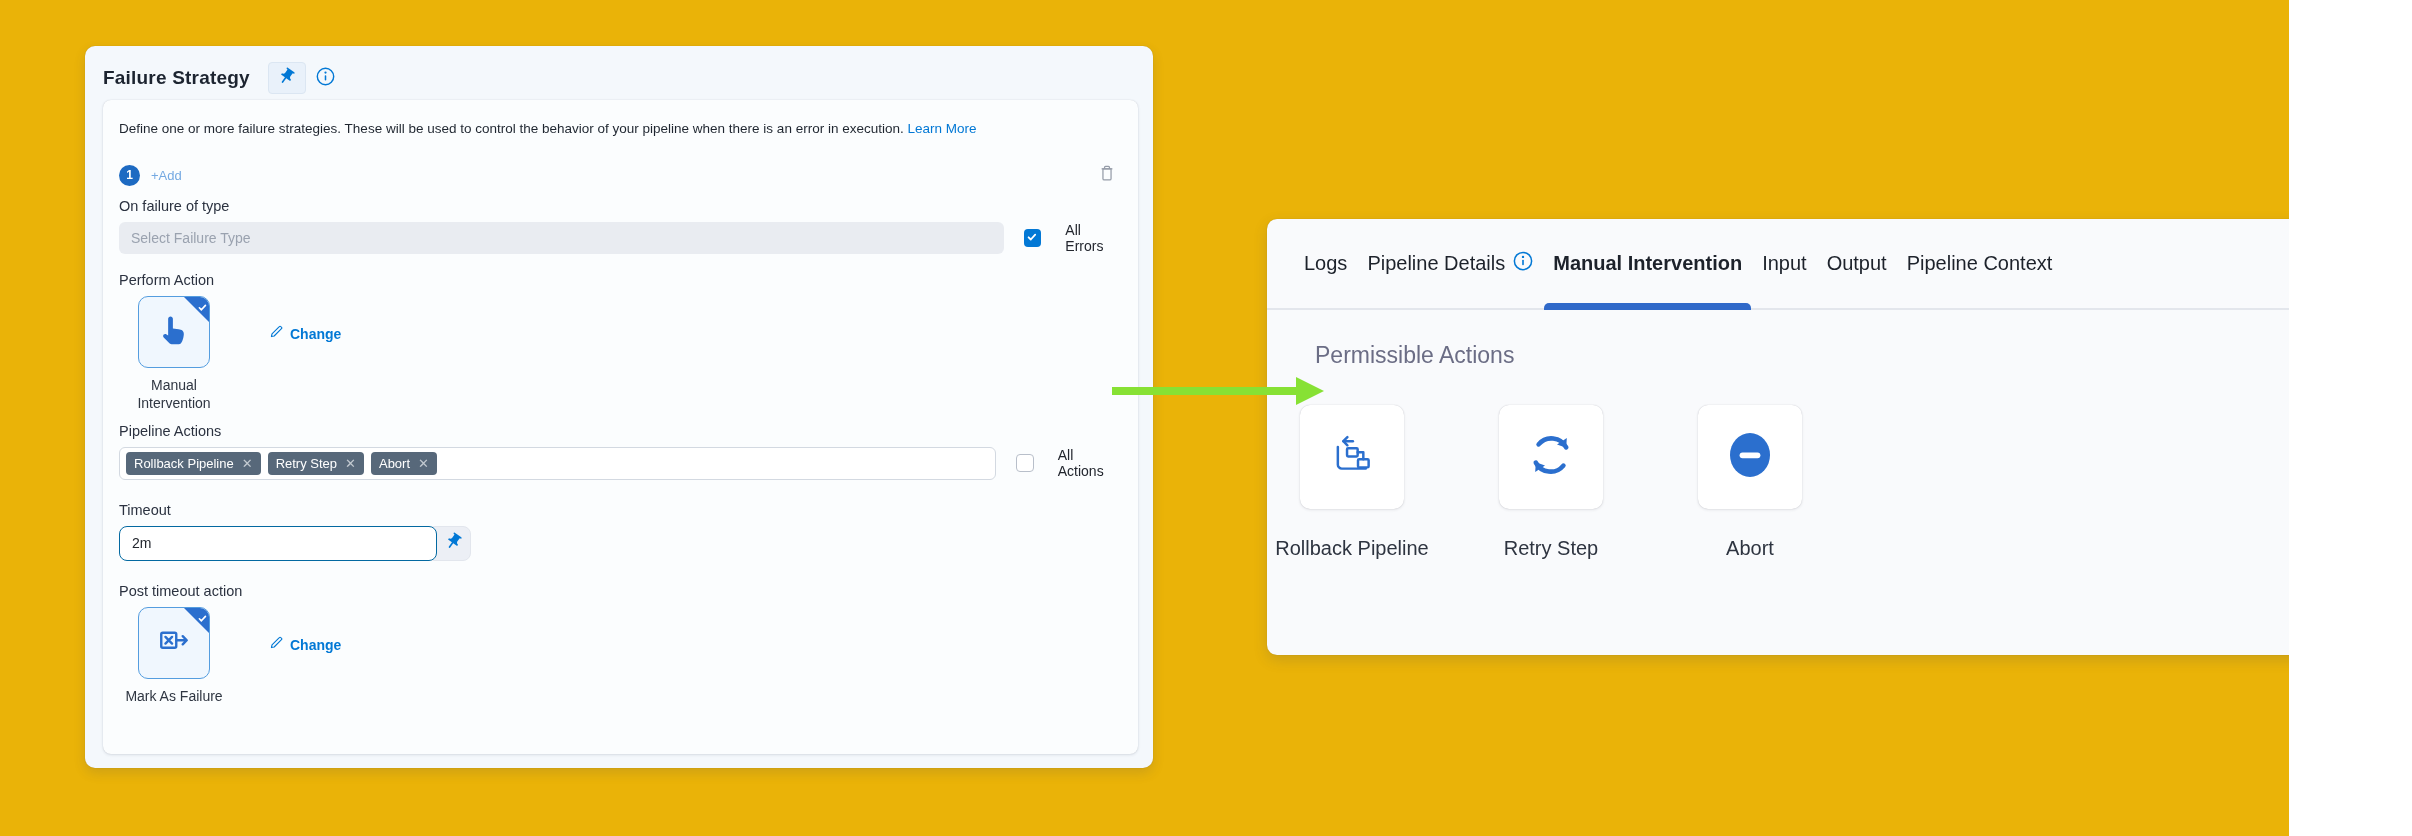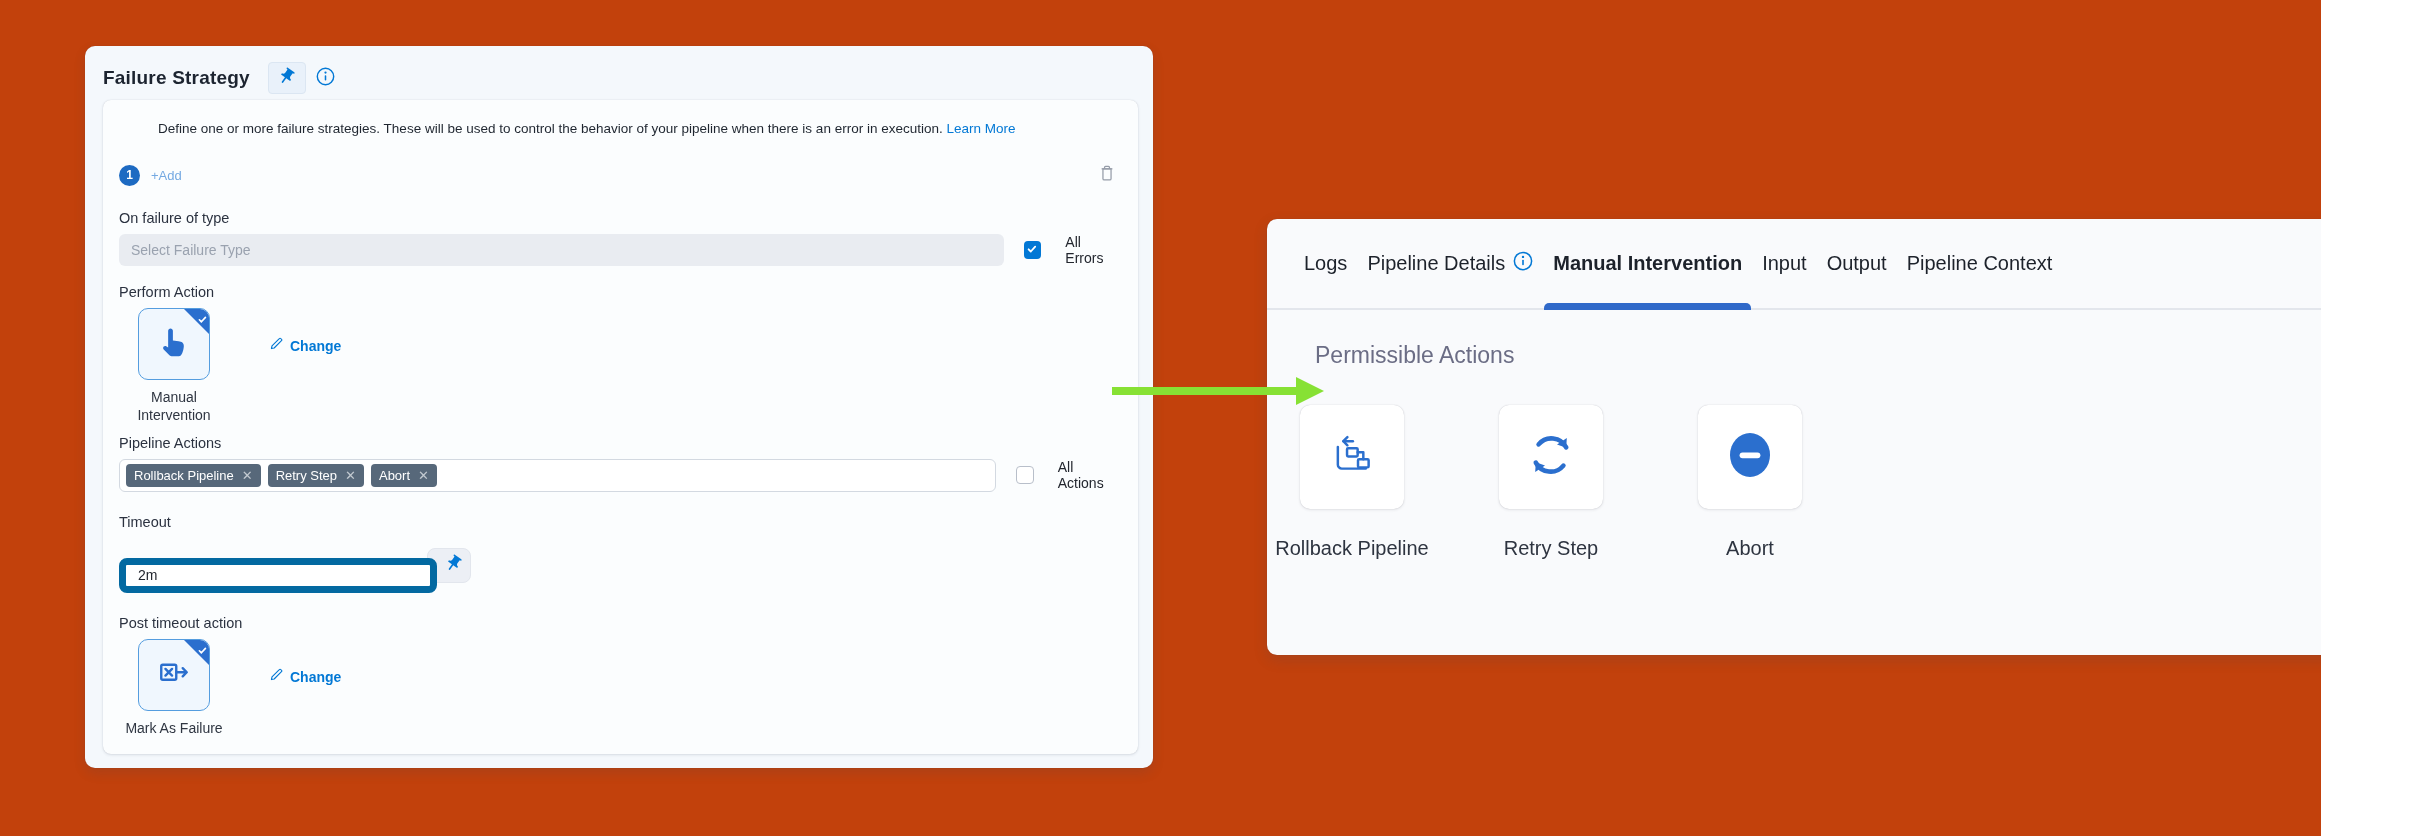--- a/index.html
+++ b/index.html
@@ -1,37 +1,37 @@
 <!DOCTYPE html>
 <html style="--primary-blue: #0278d5; --icon-blue: #2b6fce; --tab-underline-blue: #3069c9; --badge-blue: #1d6ac2; --tag-bg: #57687a; --arrow-green: #87e134; --heading-muted: #6b6d85;"><head>
 <meta charset="utf-8">
 <style>
   html,body{margin:0;padding:0;background:#fff;}
-  .stage{position:relative;width:2289px;height:836px;background:#c2410c;overflow:hidden;
-         font-family:"Liberation Sans",sans-serif;color:#22262e;padding-left:32px;}
+  .stage{position:relative;width:2289px;height:836px;background:#eab308;overflow:hidden;
+         font-family:"Liberation Sans",sans-serif;color:#22262e;}
 
   
   .left-card{position:absolute;left:85px;top:46px;width:1068px;height:722px;background:#f4f8fc;
              border-radius:10px;box-sizing:border-box;padding:16px 18px;
              box-shadow:0 5px 12px rgba(60,70,90,.16),0 0 1px rgba(40,41,61,.25);}
   .panel-header{display:flex;align-items:center;gap:10px;}
   .panel-title{font-size:19px;font-weight:700;color:#1c2430;letter-spacing:.2px;}
   .pin-chip{width:36px;height:30px;background:#e9f1fa;border:1px solid #dbe6f2;border-radius:4px;
             display:flex;align-items:center;justify-content:center;margin-left:8px;cursor:pointer;}
   .inner-card{position:absolute;left:18px;top:54px;width:1035px;height:654px;background:#fbfdfe;
               border-radius:8px;box-sizing:border-box;padding:20px 16px;
               box-shadow:0 1px 3px rgba(60,70,90,.14),0 0 1px rgba(40,41,61,.2);}
-  .desc{font-size:13.5px;color:#1f2630;line-height:1.35;margin-left:39px;}
+  .desc{font-size:13.5px;color:#1f2630;line-height:1.35;}
   .learn-more{color:var(--primary-blue,#0278d5);text-decoration:none;cursor:pointer;}
   .strategy-row{margin-top:26px;display:flex;align-items:center;gap:11px;}
   .index-badge{width:21px;height:21px;border-radius:50%;background:var(--badge-blue,#1d6ac2);color:#fff;
                font-size:12px;font-weight:700;display:flex;align-items:center;justify-content:center;cursor:pointer;}
   .add-link{color:#74a9e2;font-size:13px;text-decoration:none;cursor:pointer;}
   .trash-btn{margin-left:auto;margin-right:6px;cursor:pointer;display:flex;}
-  .field-label{margin-top:24px;font-size:14.5px;color:#2b3240;}
+  .field-label{margin-top:12px;font-size:14.5px;color:#2b3240;}
   .field-label.tight{margin-top:18px;}
   .row-inline{display:flex;align-items:center;margin-top:8px;}
   .select-box{width:895px;height:32px;background:#e9ecf1;border-radius:6px;display:flex;align-items:center;
               padding:0 12px;color:#9aa2af;font-size:14px;box-sizing:border-box;}
   .checkbox-group{display:flex;align-items:center;gap:24px;margin-left:20px;font-size:14px;color:#22262e;cursor:pointer;}
   .checkbox{width:18px;height:18px;border-radius:4px;box-sizing:border-box;display:flex;align-items:center;justify-content:center;}
   .checkbox.checked{background:var(--primary-blue,#0278d5);}
   .checkbox.unchecked{background:#fff;border:1.5px solid #b8bfca;}
   .tile-row{margin-top:8px;display:flex;gap:40px;}
   .tile-col{width:110px;display:flex;flex-direction:column;align-items:center;}
@@ -42,23 +42,23 @@
   .tile-check{position:absolute;top:2px;right:1px;}
   .tile-label{margin-top:8px;font-size:14px;color:#2f3642;text-align:center;line-height:1.3;width:110px;}
   .change-link{display:flex;align-items:flex-end;gap:6px;color:var(--primary-blue,#0278d5);font-size:14px;
                font-weight:600;margin-top:28px;text-decoration:none;cursor:pointer;height:18px;}
   .tags-input{width:880px;height:33px;background:#fff;border:1px solid #d3d9e1;border-radius:6px;display:flex;
               align-items:center;gap:7px;padding:0 6px;box-sizing:border-box;cursor:text;}
   .tag{background:var(--tag-bg,#57687a);color:#fff;font-size:13px;height:23px;border-radius:4px;
        display:flex;align-items:center;gap:8px;padding:0 8px;white-space:nowrap;}
   .tag-x{color:#c3cad1;font-size:13px;line-height:1;cursor:pointer;}
   .timeout-row{margin-top:8px;display:flex;align-items:center;}
-  .timeout-input{width:318px;height:35px;border:7px solid #0369a1;border-radius:8px;background:#fff;z-index:2;
+  .timeout-input{width:318px;height:35px;border:1px solid #0369a1;border-radius:8px;background:#fff;z-index:2;
                  font-size:14px;color:#22262e;padding:0 12px;box-sizing:border-box;outline:none;
-                 font-family:"Liberation Sans",sans-serif;margin-top:20px;}
+                 font-family:"Liberation Sans",sans-serif;}
   .pin-attach{width:44px;height:35px;background:#eceff5;border:1px solid #e2e6ed;border-radius:8px;margin-left:-10px;
               display:flex;align-items:center;justify-content:center;padding-left:8px;box-sizing:border-box;cursor:pointer;}
 
   
   .flow-arrow{position:absolute;left:1112px;top:376px;z-index:6;}
 
   
   .right-card{position:absolute;left:1267px;top:219px;width:1070px;height:436px;background:#f9fafc;border-radius:10px;
               box-sizing:border-box;box-shadow:0 5px 14px rgba(60,70,90,.18),0 0 1px rgba(40,41,61,.25);}
   .tabs{display:flex;align-items:center;gap:20px;height:89px;padding:0 24px 0 37px;border-bottom:2px solid #e3e6ec;}

